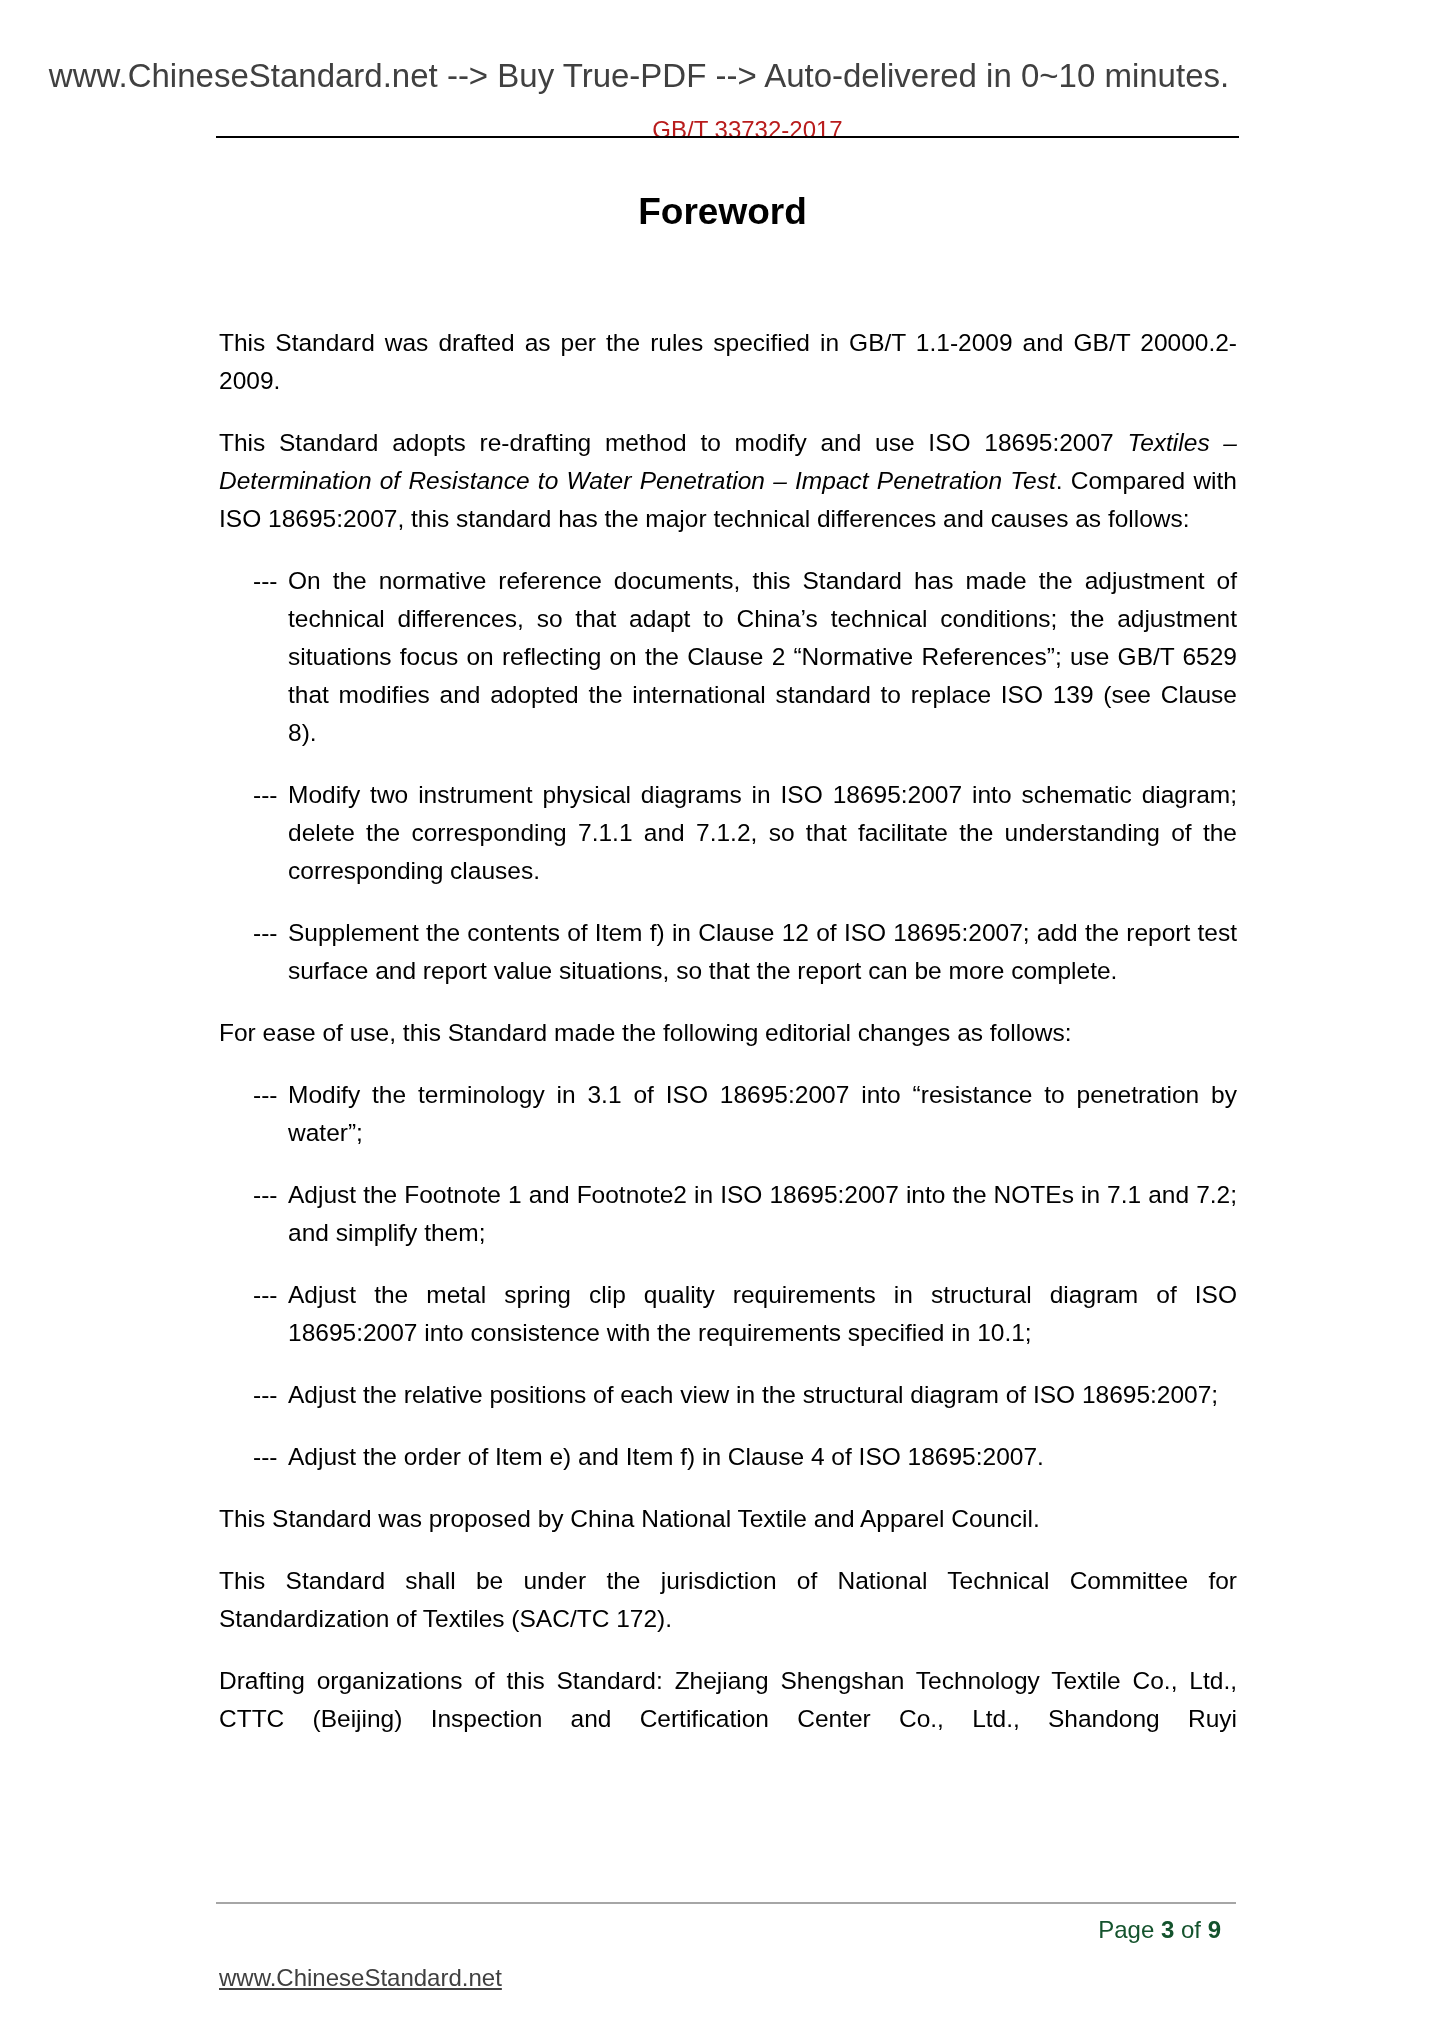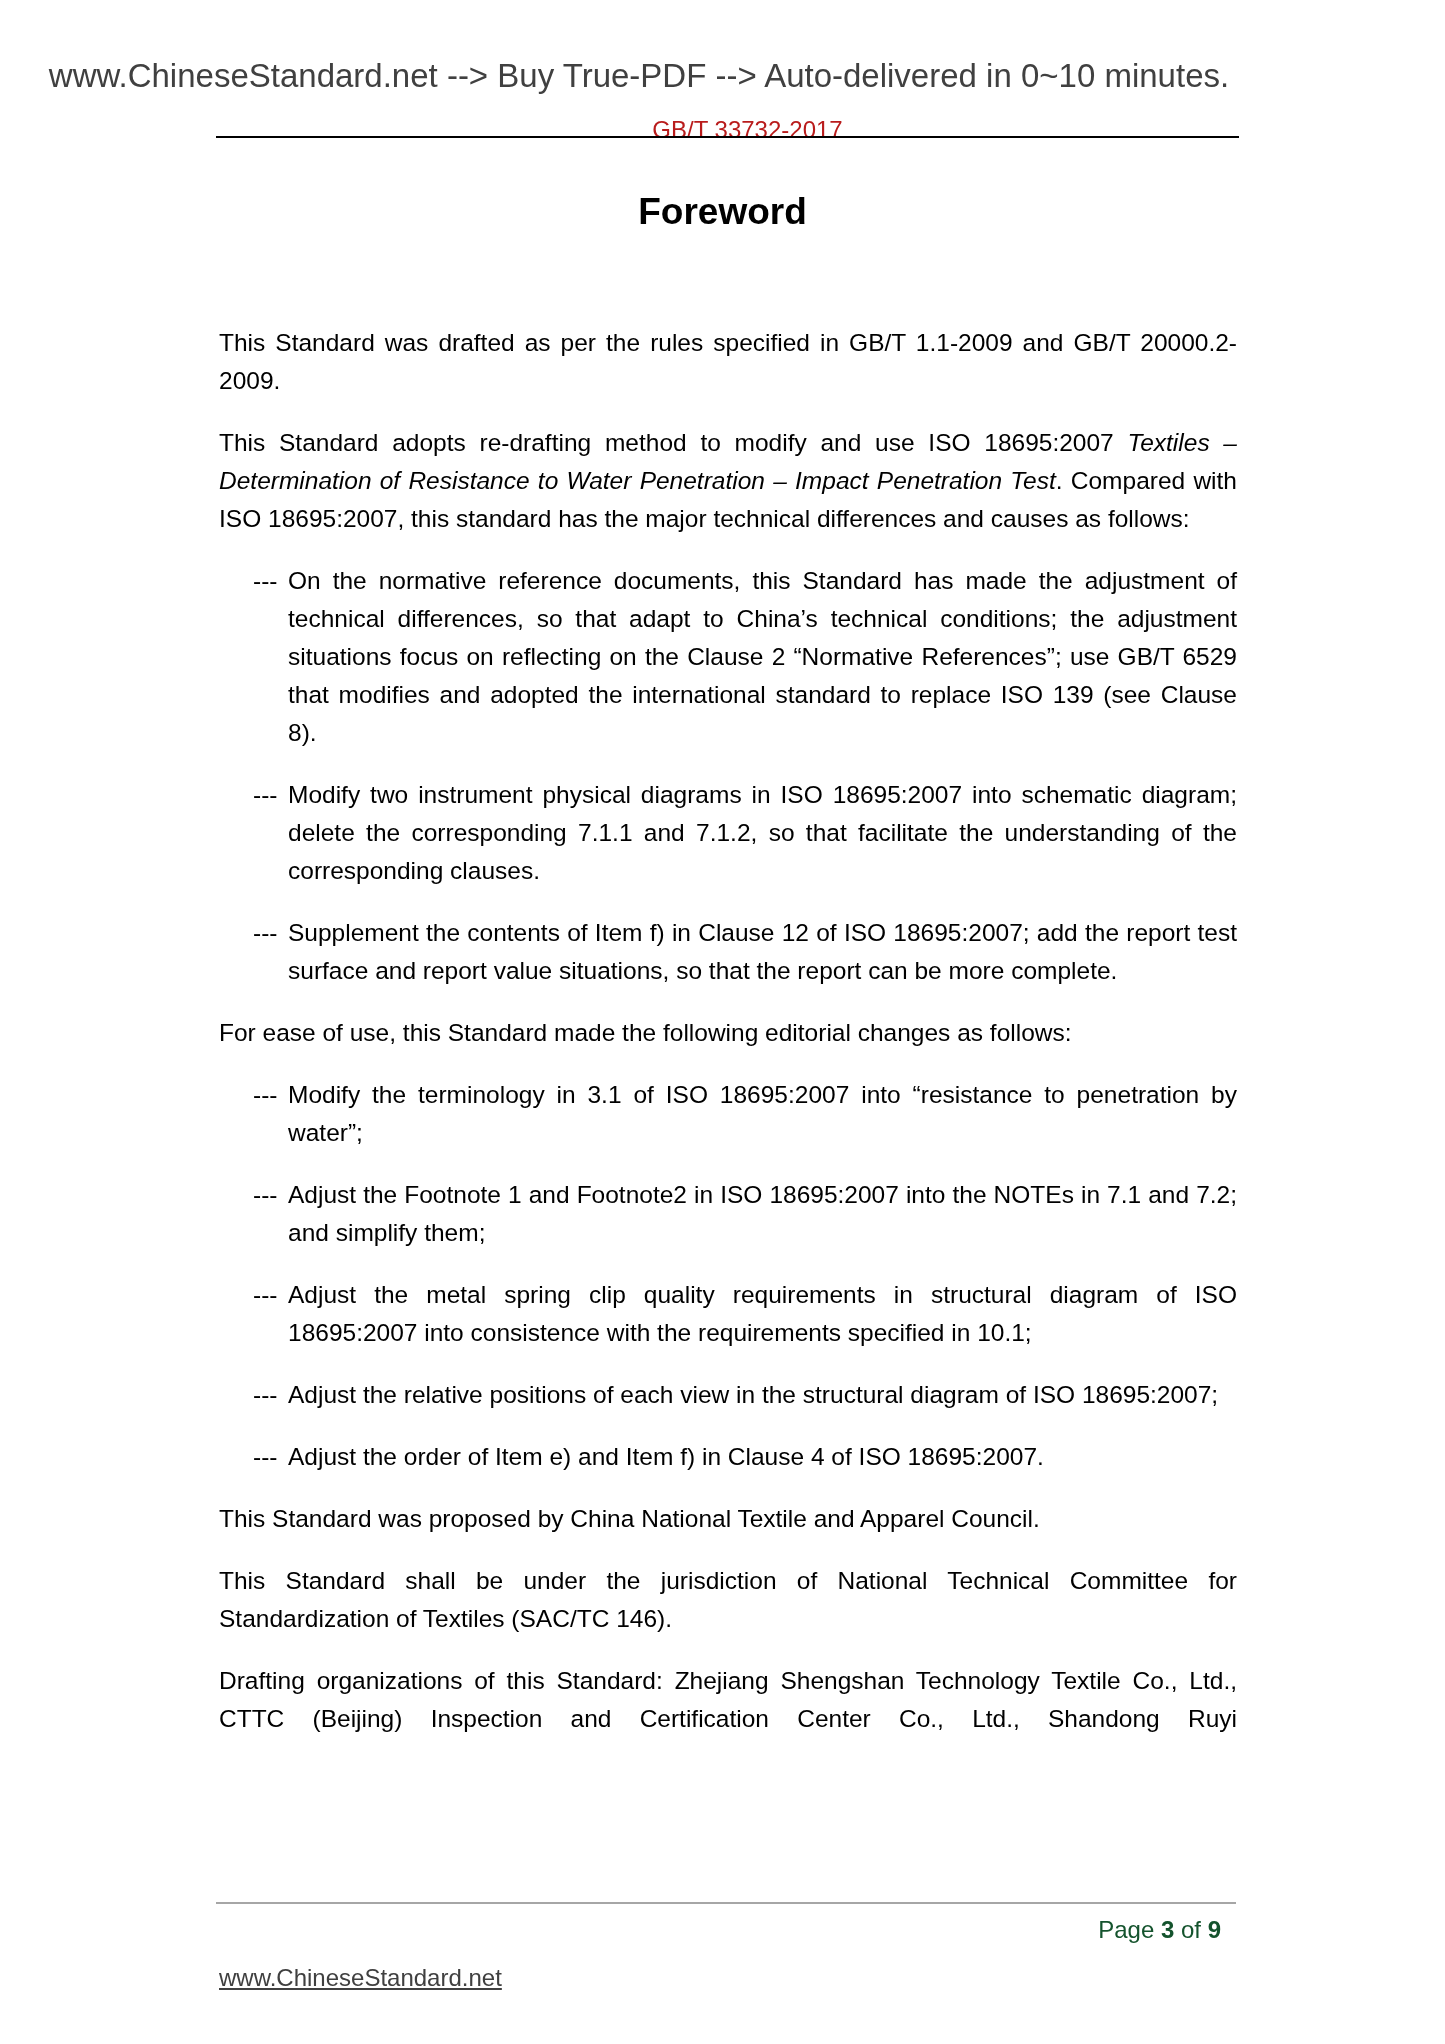--- a/index.html
+++ b/index.html
@@ -68,19 +68,19 @@
   <div class="bullet">
     <span class="dash">---</span>
     <span class="btext">Adjust the relative positions of each view in the structural diagram of ISO 18695:2007;</span>
   </div>
   <div class="bullet">
     <span class="dash">---</span>
     <span class="btext">Adjust the order of Item e) and Item f) in Clause 4 of ISO 18695:2007.</span>
   </div>
 
   <p class="para">This Standard was proposed by China National Textile and Apparel Council.</p>
-  <p class="para">This Standard shall be under the jurisdiction of National Technical Committee for Standardization of Textiles (SAC/TC 146).</p>
+  <p class="para">This Standard shall be under the jurisdiction of National Technical Committee for Standardization of Textiles (SAC/TC 172).</p>
   <p class="para" style="text-align-last: justify;">Drafting organizations of this Standard: Zhejiang Shengshan Technology Textile Co., Ltd., CTTC (Beijing) Inspection and Certification Center Co., Ltd., Shandong Ruyi</p>
 </div>
 
 <div class="footer-rule"></div>
 <a class="footer-link">www.ChineseStandard.net</a>
 <div class="footer-page"><span>Page</span> <b>3</b> <span>of</span> <b>9</b></div>
 
 </body></html>

